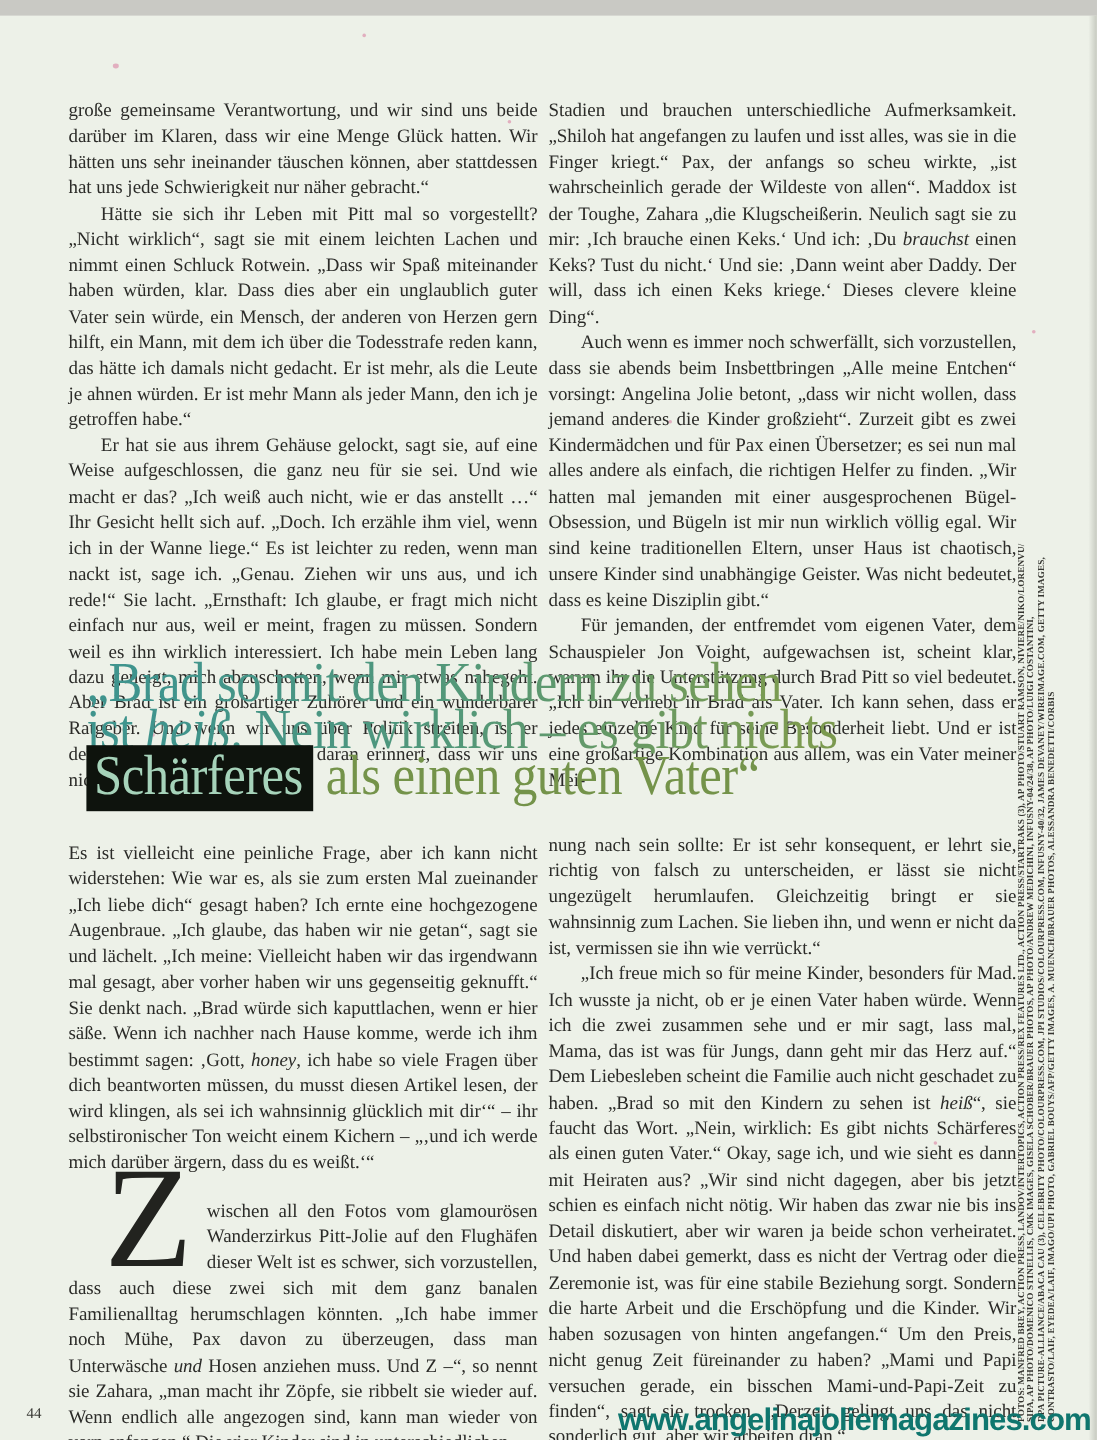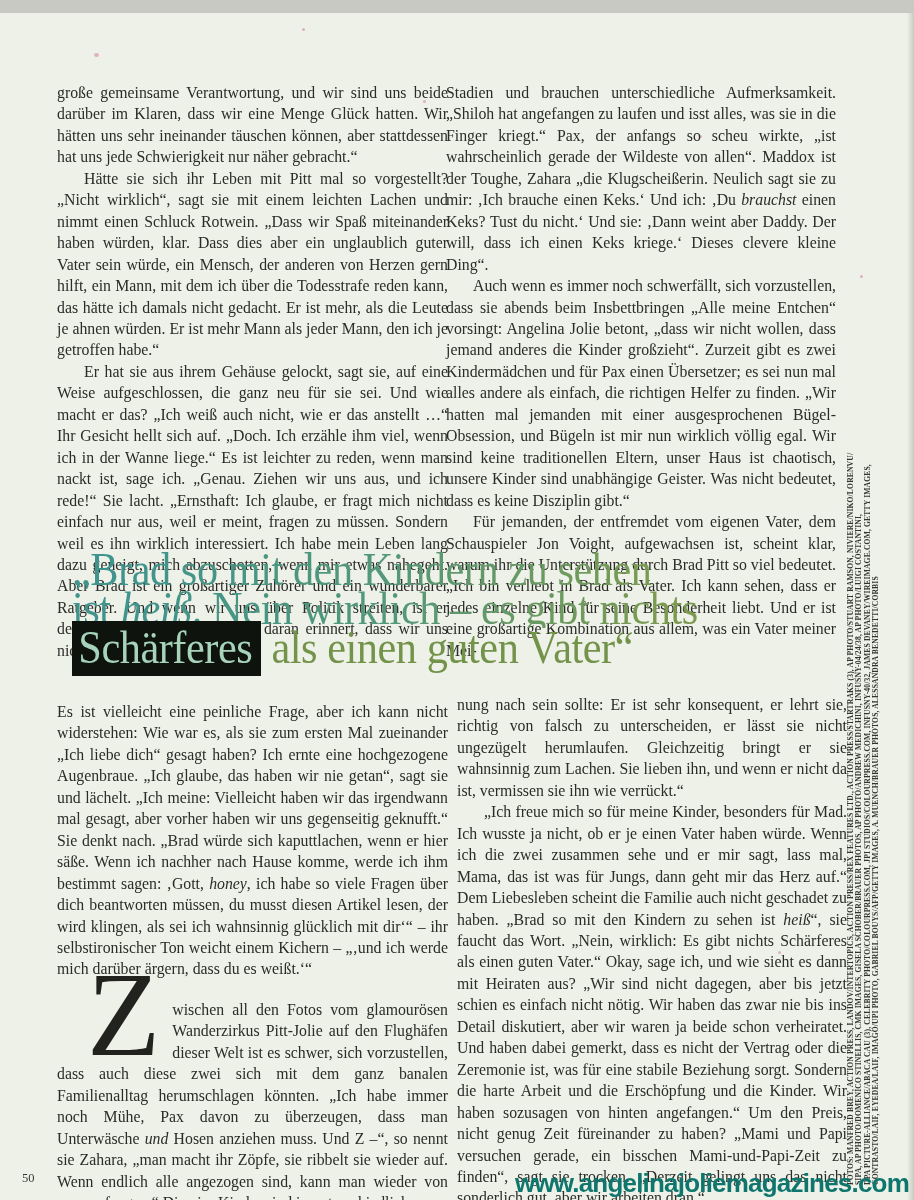--- a/index.html
+++ b/index.html
@@ -14,21 +14,21 @@
   .bottom-shade { position:absolute; left:0; bottom:0; width:100%; height:5px;
     background:linear-gradient(180deg, rgba(0,0,0,0), rgba(110,112,100,0.18)); }
 
   .col { position:absolute; width:391px; font-size:15.8px; line-height:21.45px;
     text-align:justify; }
   .col p { margin:0; }
   .col p.ind { text-indent:27px; }
   .col i { font-style:italic; }
 
   .col-left-top  { left:57px;  top:69px;  }
-  .col-right-top { left:446px; top:69px;  width:390px; }
+  .col-right-top { left:457px; top:69px;  width:390px; }
   .col-left-bot  { left:57px;  top:688px; }
   .col-right-bot { left:457px; top:681px; width:390px; }
 
   
   .quote { position:absolute; left:30px; top:537px; width:840px; text-align:left; }
   .quote-scale { transform:scaleX(0.9); transform-origin:50% 0; }
   .qline { font-size:47px; line-height:39px; letter-spacing:-0.5px; white-space:nowrap; }
   .grad {
     background:linear-gradient(90deg,#3f948d 8%, #549878 42%, #7c9b50 78%, #73914a 100%);
     -webkit-background-clip:text; background-clip:text; color:#629a6e;
@@ -107,18 +107,18 @@
     <p class="ind">Sie versucht, „das Chaos meiner Jugend“ durch ein anderes Chaos zu ersetzen. Die Entscheidung, eine Art Vereinte Nationen als Familie zu haben, war eine bewusste. „Wir</p>
   </div>
 
   <div class="credits">
     <div>FOTOS: MANFRED BREY, ACTION PRESS, LANDOV/INTERTOPICS, ACTION PRESS/REX FEATURES LTD., ACTION PRESS/STARTRAKS (3), AP PHOTO/STUART RAMSON, NIVIERE/NIKO/LORENVU/</div>
     <div>SIPA, AP PHOTO/DOMENICO STINELLIS, CMK IMAGES, GISELA SCHOBER/BRAUER PHOTOS, AP PHOTO/ANDREW MEDICHINI, INFUSNY-04/24/38, AP PHOTO/LUIGI COSTANTINI,</div>
     <div>DPA PICTURE-ALLIANCE/ABACA CAU (3), CELEBRITY PHOTO/COLOURPRESS.COM, JPI STUDIOS/COLOURPRESS.COM, INFUSNY-40/32, JAMES DEVANEY/WIREIMAGE.COM, GETTY IMAGES,</div>
     <div>CONTRASTO/LAIF, EYEDEA/LAIF, IMAGO/UPI PHOTO, GABRIEL BOUYS/AFP/GETTY IMAGES, A. MUENCH/BRAUER PHOTOS, ALESSANDRA BENEDETTI/CORBIS</div>
   </div>
 
-  <div class="page-number">50</div>
+  <div class="page-number">44</div>
   <div class="website">www.angelinajoliemagazines.com</div>
 
   <div class="edge-shade"></div>
   <div class="bottom-shade"></div>
 </div>
 
 </body></html>

